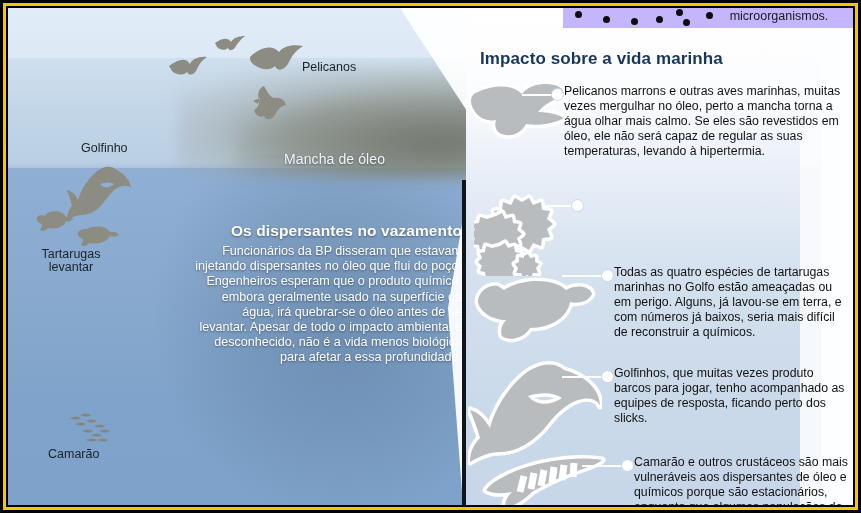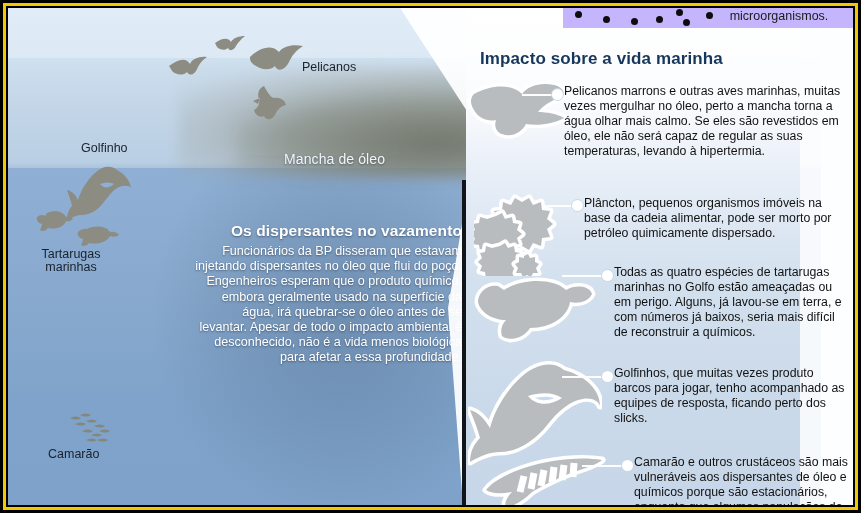--- a/index.html
+++ b/index.html
@@ -226,21 +226,21 @@
             <path d="M25 22 q6-3 11 0 q-4 3-11 0 Z"></path>
               <path d="M33 18 q6-3 11 0 q-4 3-11 0 Z"></path>
             <path d="M20 27 q6-3 11 0 q-4 3-11 0 Z"></path>
               <path d="M31 27 q6-3 11 0 q-4 3-11 0 Z"></path>
           </g>
         </svg>
       </div>
 
       <div class="sea-label" id="label-pelicanos">Pelicanos</div>
       <div class="sea-label" id="label-golfinho">Golfinho</div>
-      <div class="sea-label" id="label-tartarugas">Tartarugas marinhas</div>
+      <div class="sea-label" id="label-tartarugas">Tartarugas levantar</div>
       <div class="sea-label" id="label-camarao">Camarão</div>
       <div class="slick-label">Mancha de óleo</div>
 
       <div class="dispersants">
         <h2>Os dispersantes no vazamento</h2>
         <p>Funcionários da BP disseram que estavam injetando dispersantes no óleo que flui do poço. Engenheiros esperam que o produto químico, embora geralmente usado na superfície da água, irá quebrar-se o óleo antes de se levantar. Apesar de todo o impacto ambiental é desconhecido, não é a vida menos biológica para afetar a essa profundidade.</p>
       </div>
 
       <div class="diagonal-wash"></div>
     </div>
@@ -300,21 +300,20 @@
       <div class="connector" style="left:96px; top:267px; width:50px;"></div>
       <div class="bullet" style="left:136px; top:262px;"></div>
 
       <div class="connector" style="left:96px; top:368px; width:50px;"></div>
       <div class="bullet" style="left:136px; top:363px;"></div>
 
       <div class="connector" style="left:116px; top:457px; width:50px;"></div>
       <div class="bullet" style="left:156px; top:452px;"></div>
 
       <div class="fact" id="fact-pelicanos">Pelicanos marrons e outras aves marinhas, muitas vezes mergulhar no óleo, perto a mancha torna a água olhar mais calmo. Se eles são revestidos em óleo, ele não será capaz de regular as suas temperaturas, levando à hipertermia.</div>
-      <div class="fact" id="fact-plancton">Plâncton, pequenos organismos imóveis na base da cadeia alimentar, pode ser morto por petróleo quimicamente dispersado.</div>
       <div class="fact" id="fact-tartarugas">Todas as quatro espécies de tartarugas marinhas no Golfo estão ameaçadas ou em perigo. Alguns, já lavou-se em terra, e com números já baixos, seria mais difícil de reconstruir a químicos.</div>
       <div class="fact" id="fact-golfinhos">Golfinhos, que muitas vezes produto barcos para jogar, tenho acompanhado as equipes de resposta, ficando perto dos slicks.</div>
       <div class="fact" id="fact-camarao">Camarão e outros crustáceos são mais vulneráveis aos dispersantes de óleo e químicos porque são estacionários, enquanto que algumas populações de</div>
     </div>
 
     <div class="divider"></div>
 
     <div class="top-band">
       <div class="droplet" style="left:12px;  top:3px;"></div>
       <div class="droplet" style="left:40px;  top:8px;"></div>

